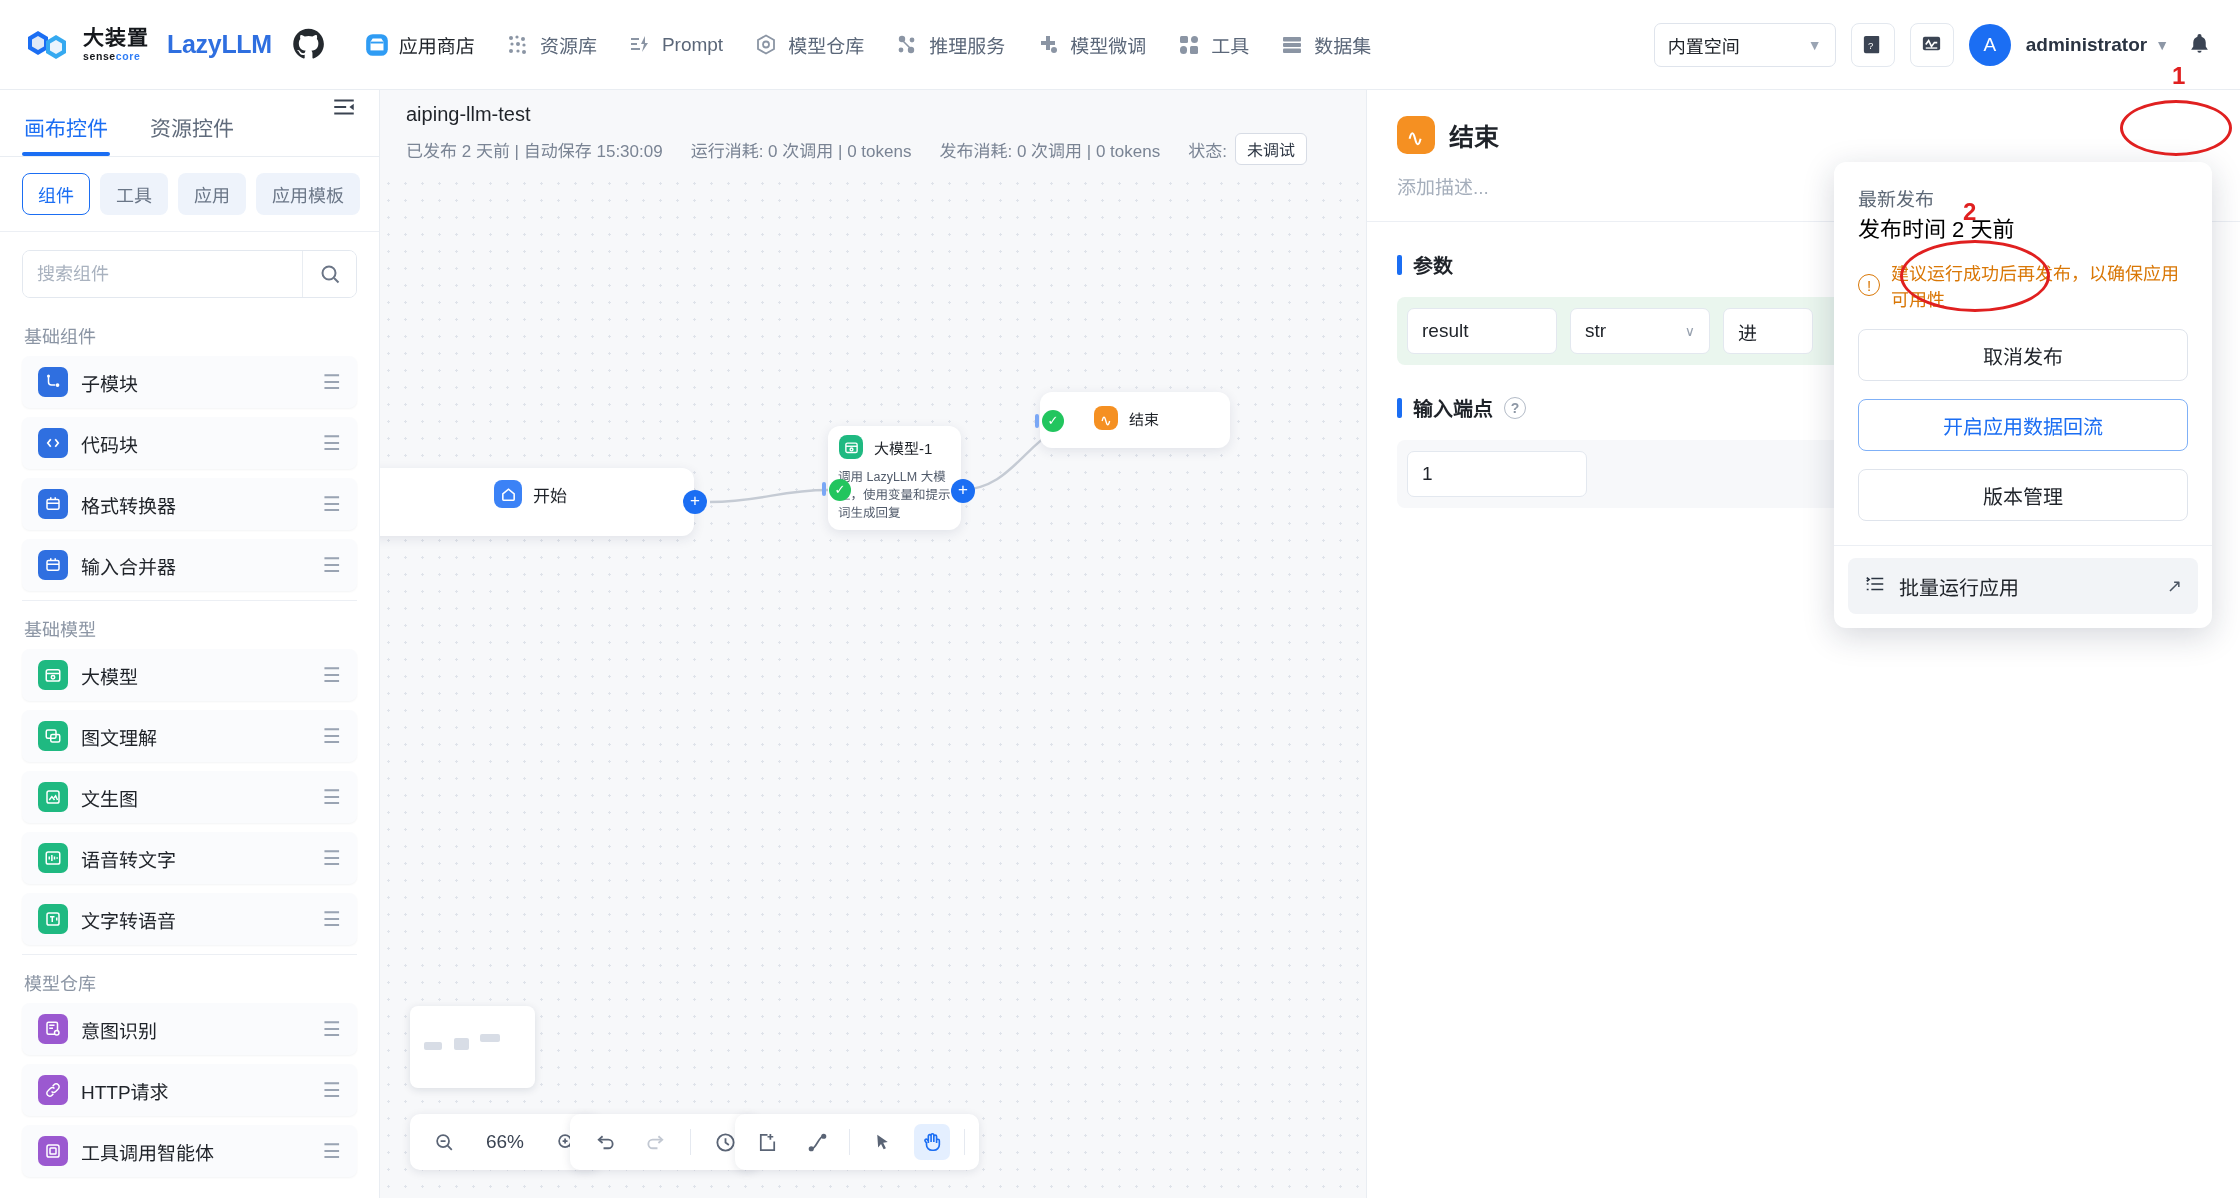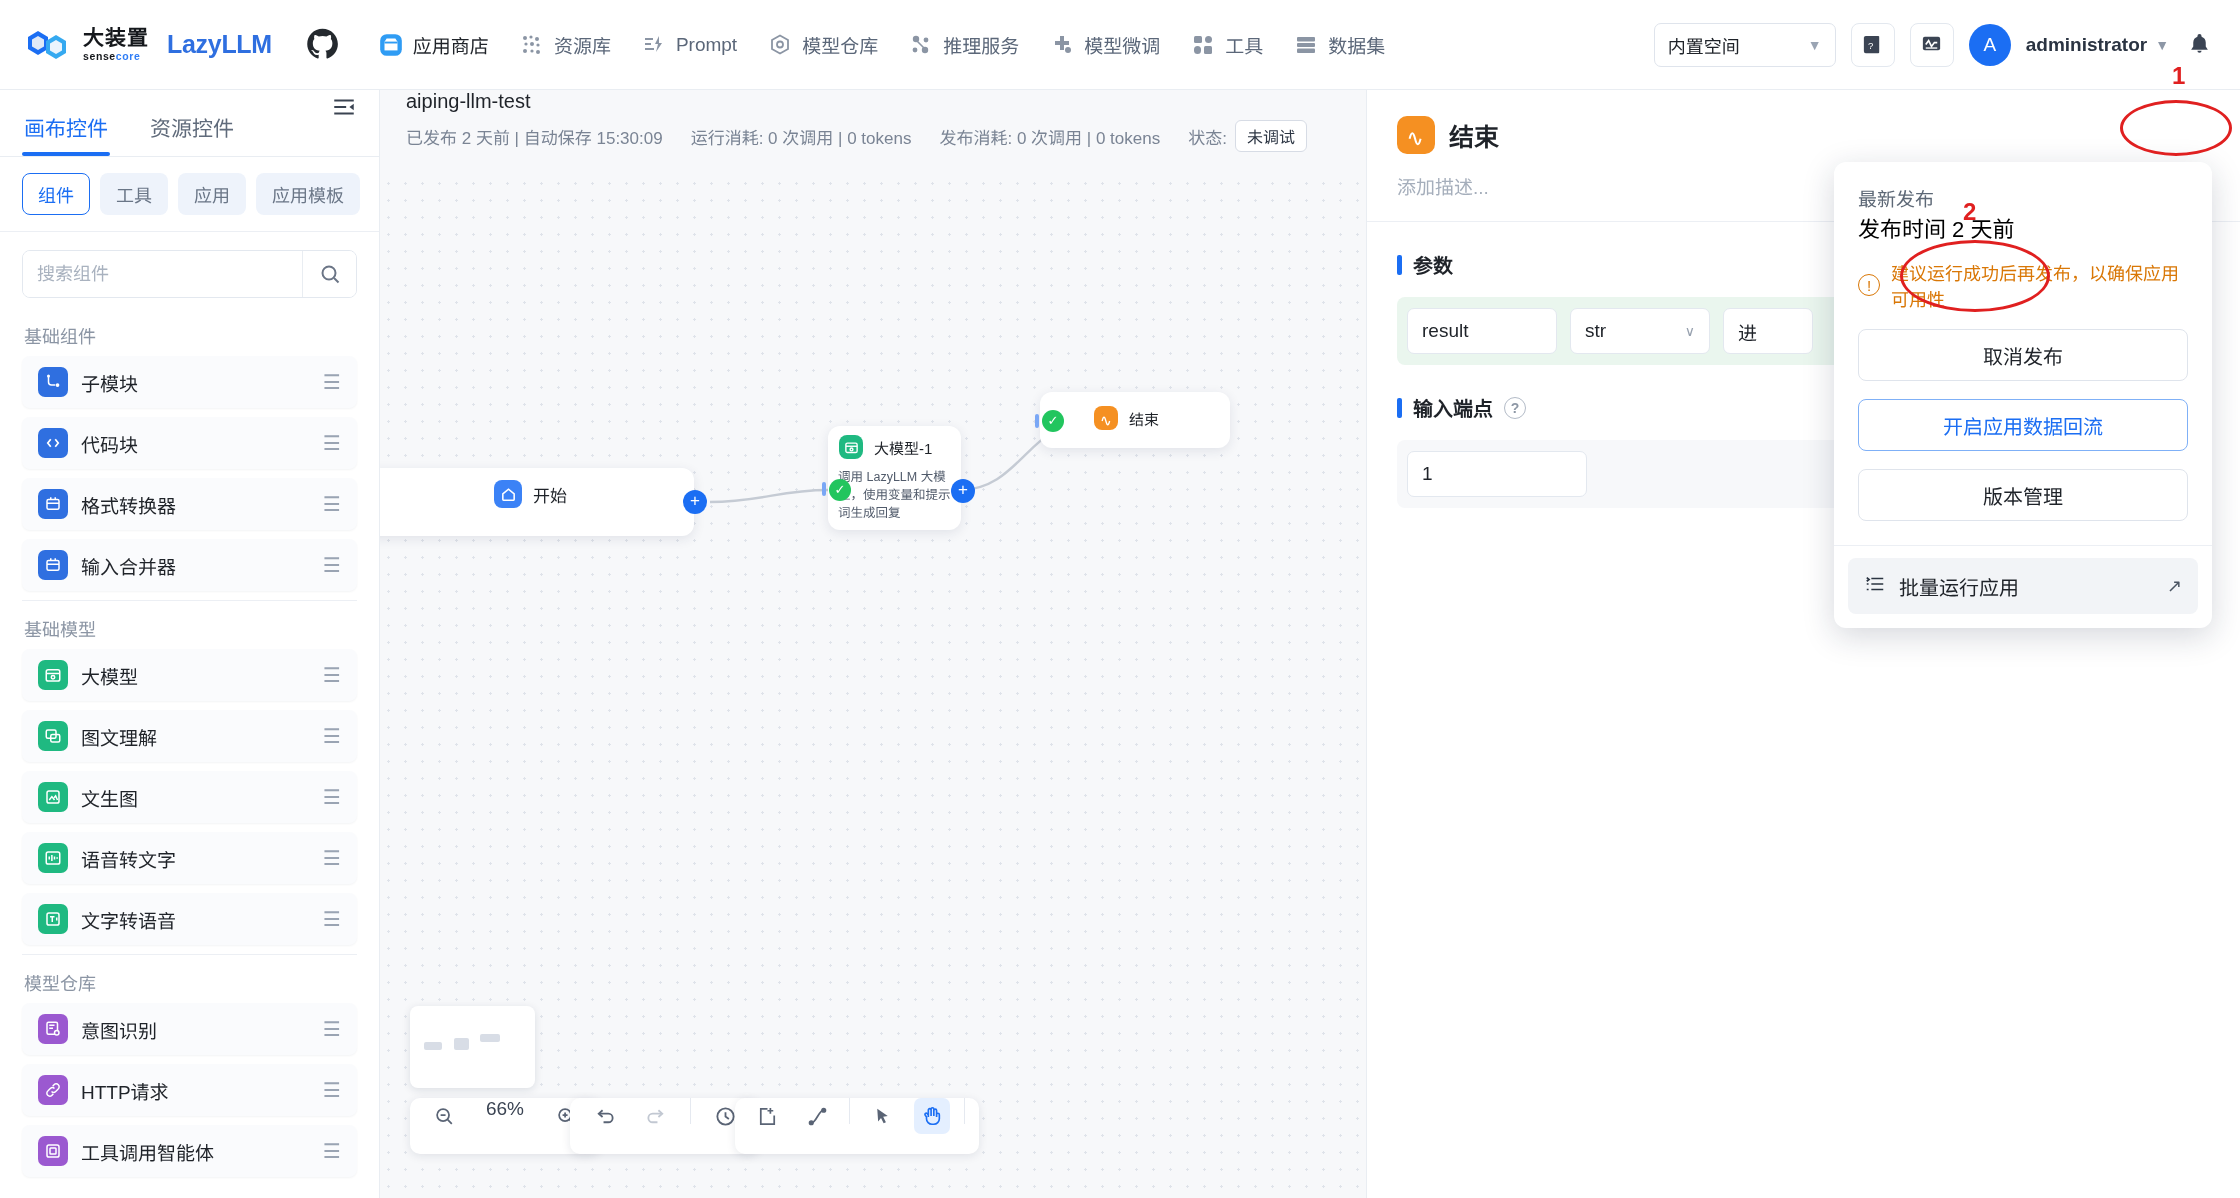--- a/index.html
+++ b/index.html
@@ -13,21 +13,21 @@
   }
   .app { position: relative; width: 2240px; height: 1198px; }
 
   
   .topnav {
     position: absolute; top: 0; left: 0; width: 2240px; height: 90px;
     background: #fff; border-bottom: 1px solid #e9edf2;
     display: flex; align-items: center; padding: 0 26px;
     z-index: 40;
   }
-  .brand { display: flex; align-items: center; gap: 11px; margin-right: 26px; }
+  .brand { display: flex; align-items: center; gap: 11px; margin-right: 12px; }
   .brand-mark { width: 46px; height: 34px; position: relative; flex: none; }
   .brand-text { display: flex; flex-direction: column; line-height: 1; }
   .brand-cn { font-size: 21px; font-weight: 700; letter-spacing: 1px; color: #15181c; }
   .brand-sub { font-size: 10.5px; font-weight: 700; letter-spacing: .6px; margin-top: 3px; }
   .brand-sub .s1 { color: #15181c; }
   .brand-sub .s2 { color: #2f7df6; }
   .brand-llm { font-size: 25px; font-weight: 700; color: #2f6fe0; letter-spacing: -.3px; margin-left: 7px; }
 
   .gh { margin: 0 26px 0 8px; display: flex; align-items: center; }
 
@@ -121,21 +121,21 @@
   
   .canvas {
     position: absolute; top: 90px; left: 380px; width: 1860px; height: 1108px;
     background-color: #f7f8fa;
     background-image: radial-gradient(#dfe3ea 1.1px, transparent 1.1px);
     background-size: 17px 17px;
     overflow: hidden;
   }
   .canvas-header {
     position: absolute; top: 0; left: 0; width: 1860px; height: 88px;
-    background: #f7f8fa; z-index: 15; display: flex; align-items: flex-start; padding: 0 26px;
+    background: #f7f8fa; z-index: 15; display: flex; align-items: center; padding: 0 26px;
   }
   .ch-left { display: flex; flex-direction: column; gap: 7px; }
   .ch-title { font-size: 20px; color: #1f2329; }
   .ch-meta { display: flex; align-items: center; gap: 28px; font-size: 17px; color: #7a8494; }
   .status-pill {
     border: 1px solid #d7dce5; border-radius: 6px; padding: 3px 11px;
     font-size: 16px; color: #2b3442; background: #fff; margin-left: 8px;
   }
   .meta-group { display: flex; align-items: center; }
 
@@ -181,23 +181,23 @@
 
   
   .minimap {
     position: absolute; left: 30px; bottom: 110px; width: 125px; height: 82px;
     background: #fff; border-radius: 8px; box-shadow: 0 2px 8px rgba(20,30,60,.12); z-index: 12;
   }
   .mm-node { position: absolute; background: #d8dde6; border-radius: 2px; }
 
   
   .toolbar {
-    position: absolute; bottom: 44px; background: #fff; border-radius: 10px;
+    position: absolute; bottom: 28px; background: #fff; border-radius: 10px;
     box-shadow: 0 2px 10px rgba(20,30,60,.10); height: 56px;
-    display: flex; z-index: 14;
+    display: flex; align-items: center; z-index: 14;
   }
   .tb-zoom { left: 30px; padding: 0 16px; gap: 16px; }
   .tb-hist { left: 190px; padding: 0 16px; gap: 16px; }
   .tb-tools { left: 355px; padding: 0 14px; gap: 14px; }
   .tb-btn { width: 36px; height: 36px; display: flex; align-items: center; justify-content: center;
     cursor: pointer; color: #5a6475; border-radius: 7px; }
   .tb-btn.sel { background: #e4efff; color: #1b6ef3; }
   .tb-zoomval { font-size: 19px; color: #3b4453; min-width: 54px; text-align: center; }
   .tb-div { width: 1px; height: 26px; background: #e5e9f0; }
 

